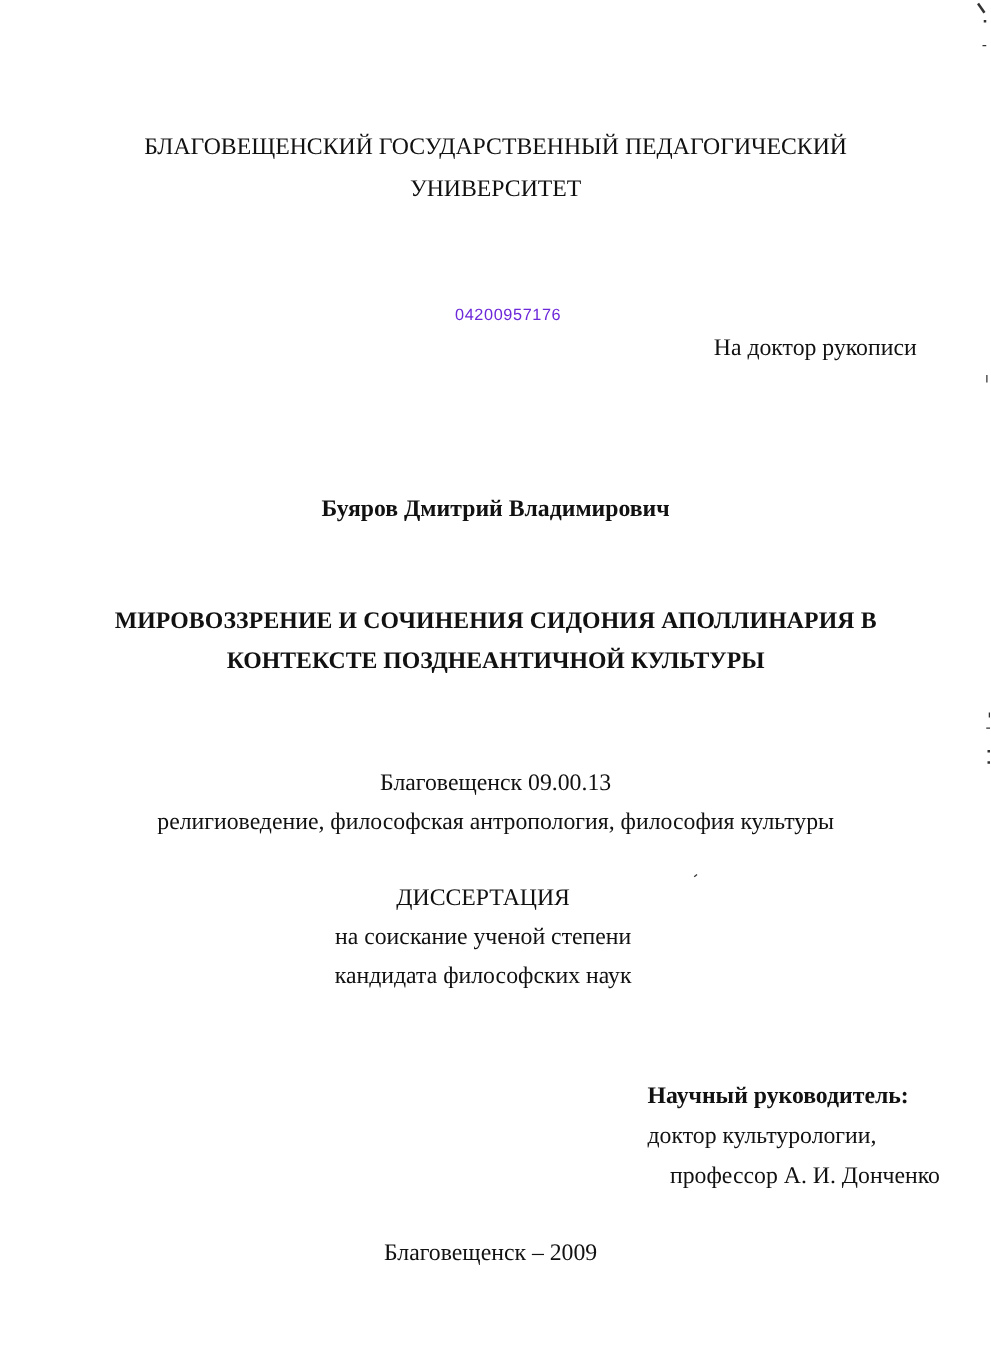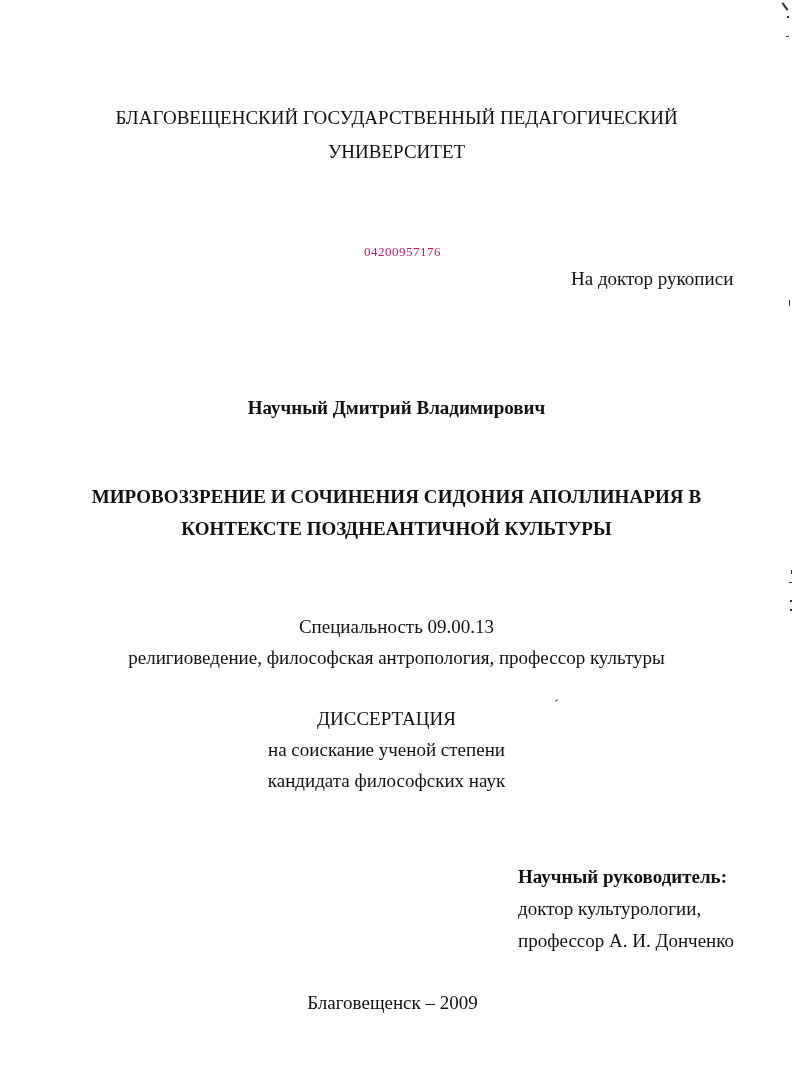--- a/index.html
+++ b/index.html
@@ -13,54 +13,54 @@
       position: relative;
       overflow: hidden;
       font-family: "Liberation Serif", "DejaVu Serif", serif;
       color: #111111;
     }
     .abs { position: absolute; white-space: nowrap; }
     .center { left: 0; width: 793px; text-align: center; }
     .f19 { font-size: 19px; }
     .bold { font-weight: bold; }
     .mono-code {
-      font-family: Liberation Serif, serif;
+      font-family: Liberation Sans, sans-serif;
       font-size: 13px;
       letter-spacing: 0.5px;
-      color: #be185d;
+      color: #6d28d9;
     }
     .speck { position: absolute; background: #333; }
   </style>
 </head>
 <body>
 
 <div>
 
   <div class="abs center f19" style="top:107px;">БЛАГОВЕЩЕНСКИЙ ГОСУДАРСТВЕННЫЙ ПЕДАГОГИЧЕСКИЙ</div>
   <div class="abs center f19" style="top:141px;text-align:center;">УНИВЕРСИТЕТ</div>
 
   <div class="abs mono-code" style="left:364px; top:244px;">04200957176</div>
 
   <div class="abs f19" style="left:571px; top:268px;">На доктор рукописи</div>
 
-  <div class="abs center f19 bold" style="top:397px;">Научный Дмитрий Владимирович</div>
+  <div class="abs center f19 bold" style="top:397px;">Буяров Дмитрий Владимирович</div>
 
   <div class="abs center f19 bold" style="top:486px; letter-spacing:0.1px;text-align:center;">МИРОВОЗЗРЕНИЕ И СОЧИНЕНИЯ СИДОНИЯ АПОЛЛИНАРИЯ В</div>
   <div class="abs center f19 bold" style="top:518px;">КОНТЕКСТЕ ПОЗДНЕАНТИЧНОЙ КУЛЬТУРЫ</div>
 
-  <div class="abs center f19" style="top:616px;">Специальность 09.00.13</div>
-  <div class="abs center f19" style="top:647px;">религиоведение, философская антропология, профессор культуры</div>
+  <div class="abs center f19" style="top:616px;">Благовещенск 09.00.13</div>
+  <div class="abs center f19" style="top:647px;">религиоведение, философская антропология, философия культуры</div>
 
   <div class="abs center f19" style="top:708px; left:-10px;">ДИССЕРТАЦИЯ</div>
   <div class="abs center f19" style="top:739px; left:-10px;">на соискание ученой степени</div>
   <div class="abs center f19" style="top:770px; left:-10px;">кандидата философских наук</div>
 
   <div class="abs f19" style="left:518px; top:866px;font-weight:bold;">Научный руководитель:</div>
   <div class="abs f19" style="left:518px; top:898px;font-family:Liberation Serif, serif;">доктор культурологии,</div>
-  <div class="abs f19" style="left:518px; top:930px;text-align:center;">профессор А. И. Донченко</div>
+  <div class="abs f19" style="left:536px; top:930px;text-align:center;">профессор А. И. Донченко</div>
 
   <div class="abs center f19" style="top:992px; left:-4px;">Благовещенск – 2009</div>
 
   <div class="speck" style="left:784px; top:2px; width:2px; height:9px; transform:rotate(-35deg);"></div>
   <div class="speck" style="left:787px; top:16px; width:2px; height:2px;"></div>
   <div class="speck" style="left:786px; top:36px; width:3px; height:1px;"></div>
   <div class="speck" style="left:789px; top:300px; width:1px; height:6px;"></div>
   <div class="speck" style="left:791px; top:570px; width:1px; height:4px;"></div>
   <div class="speck" style="left:789px; top:582px; width:3px; height:1px;"></div>
   <div class="speck" style="left:790px; top:600px; width:2px; height:2px;"></div>

